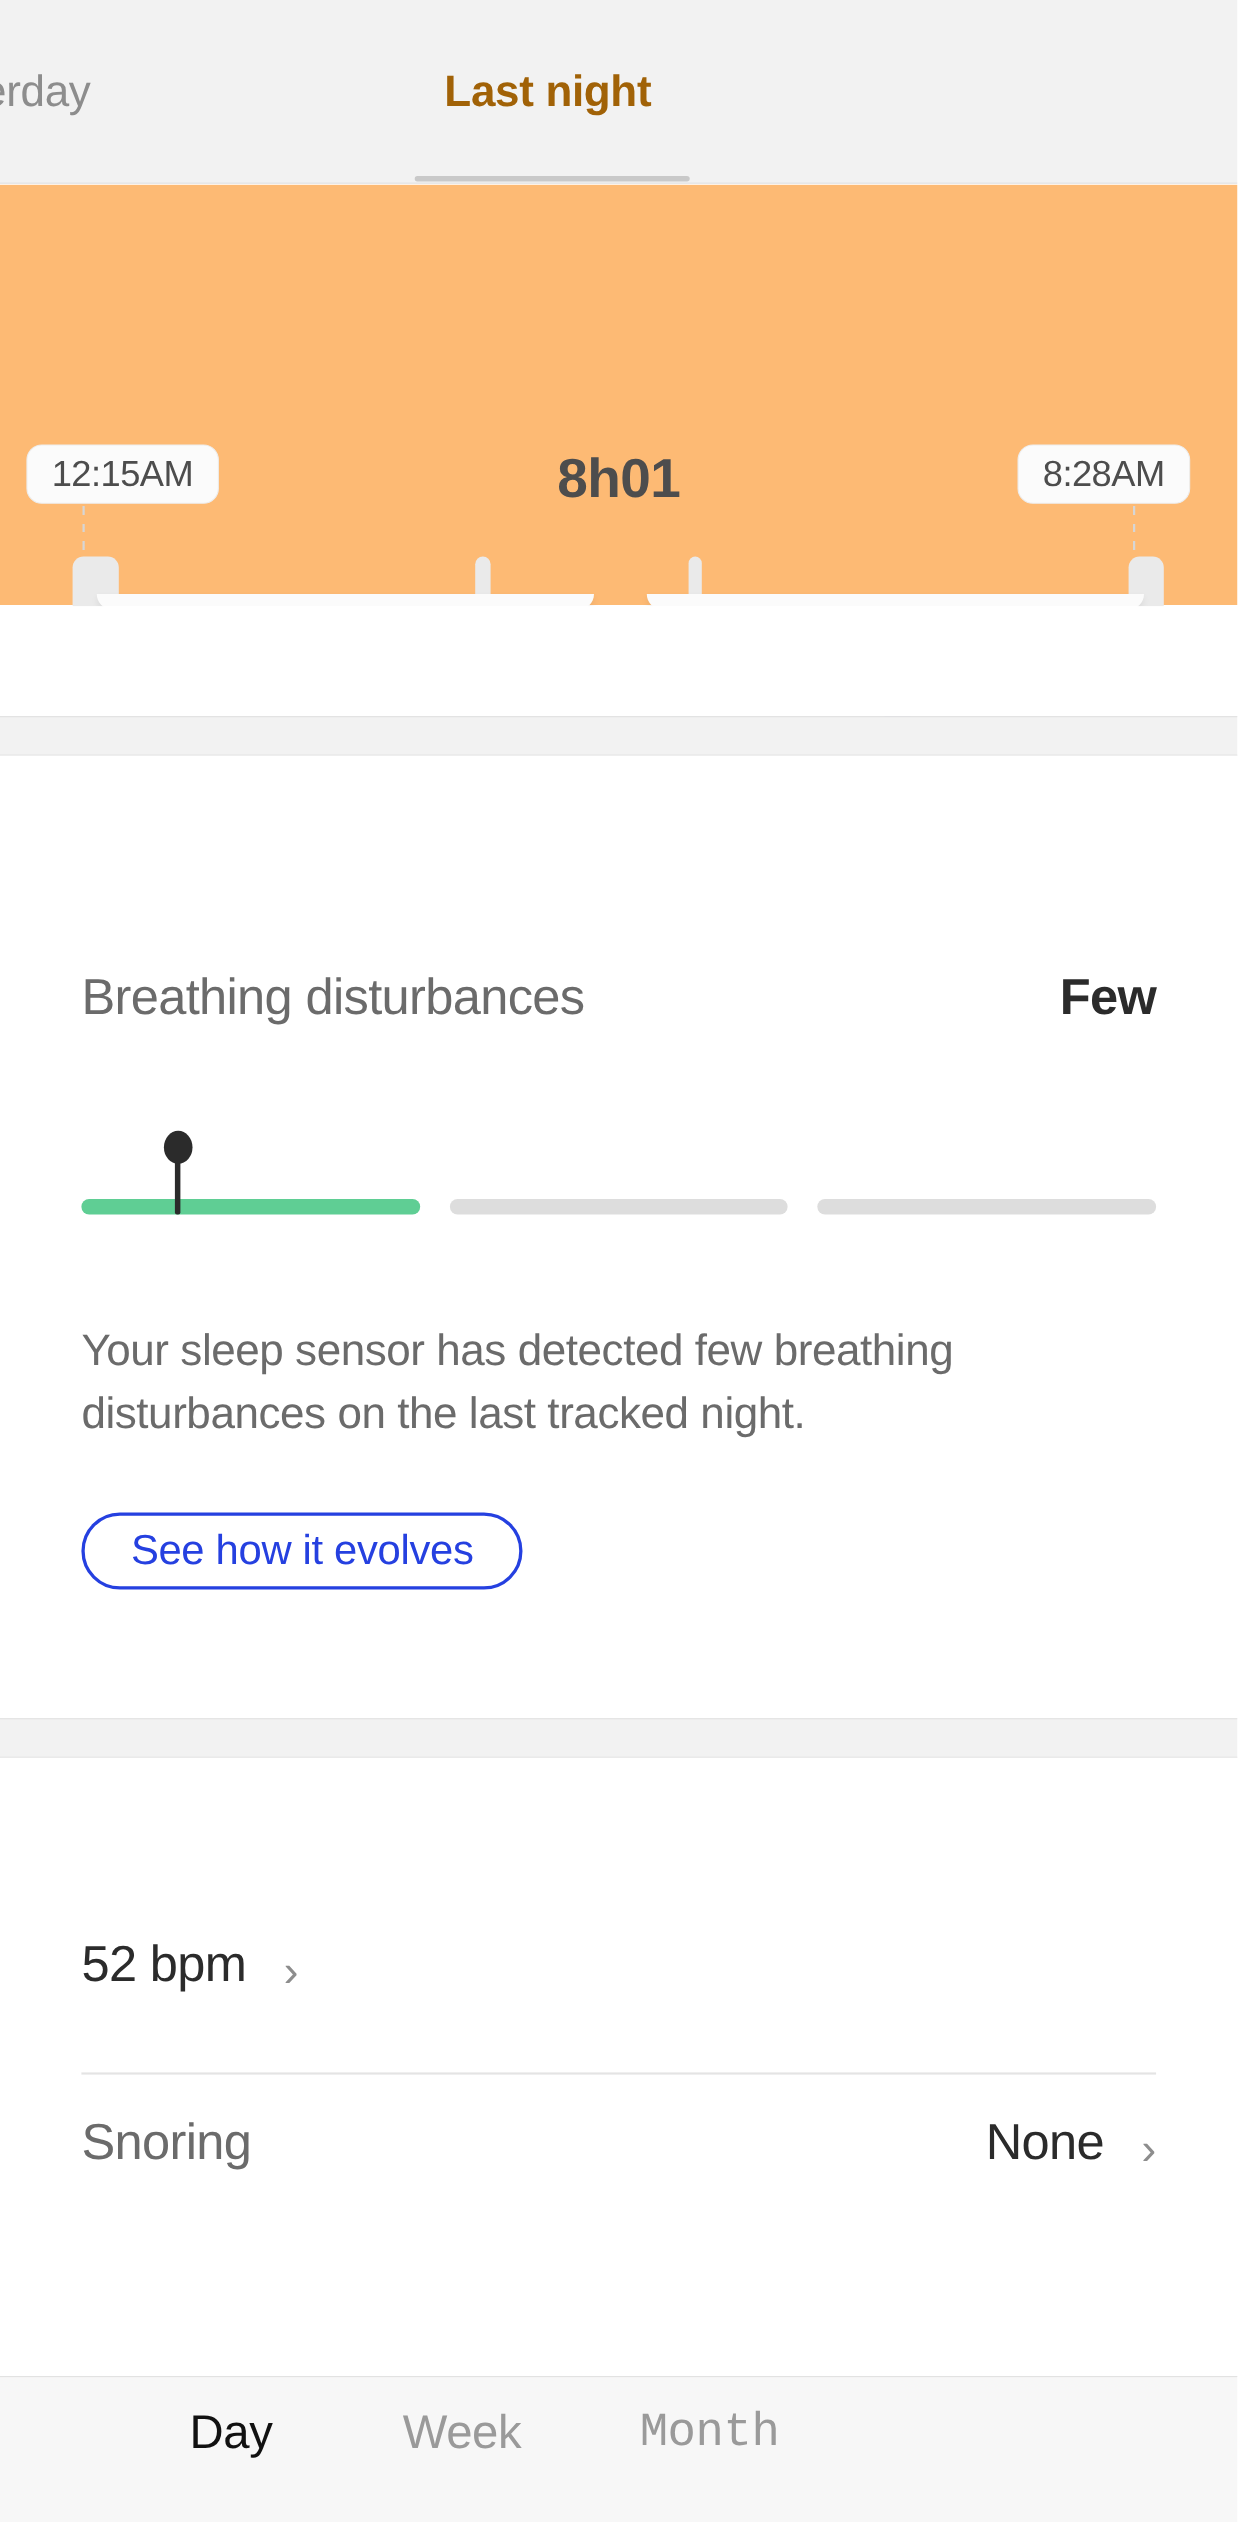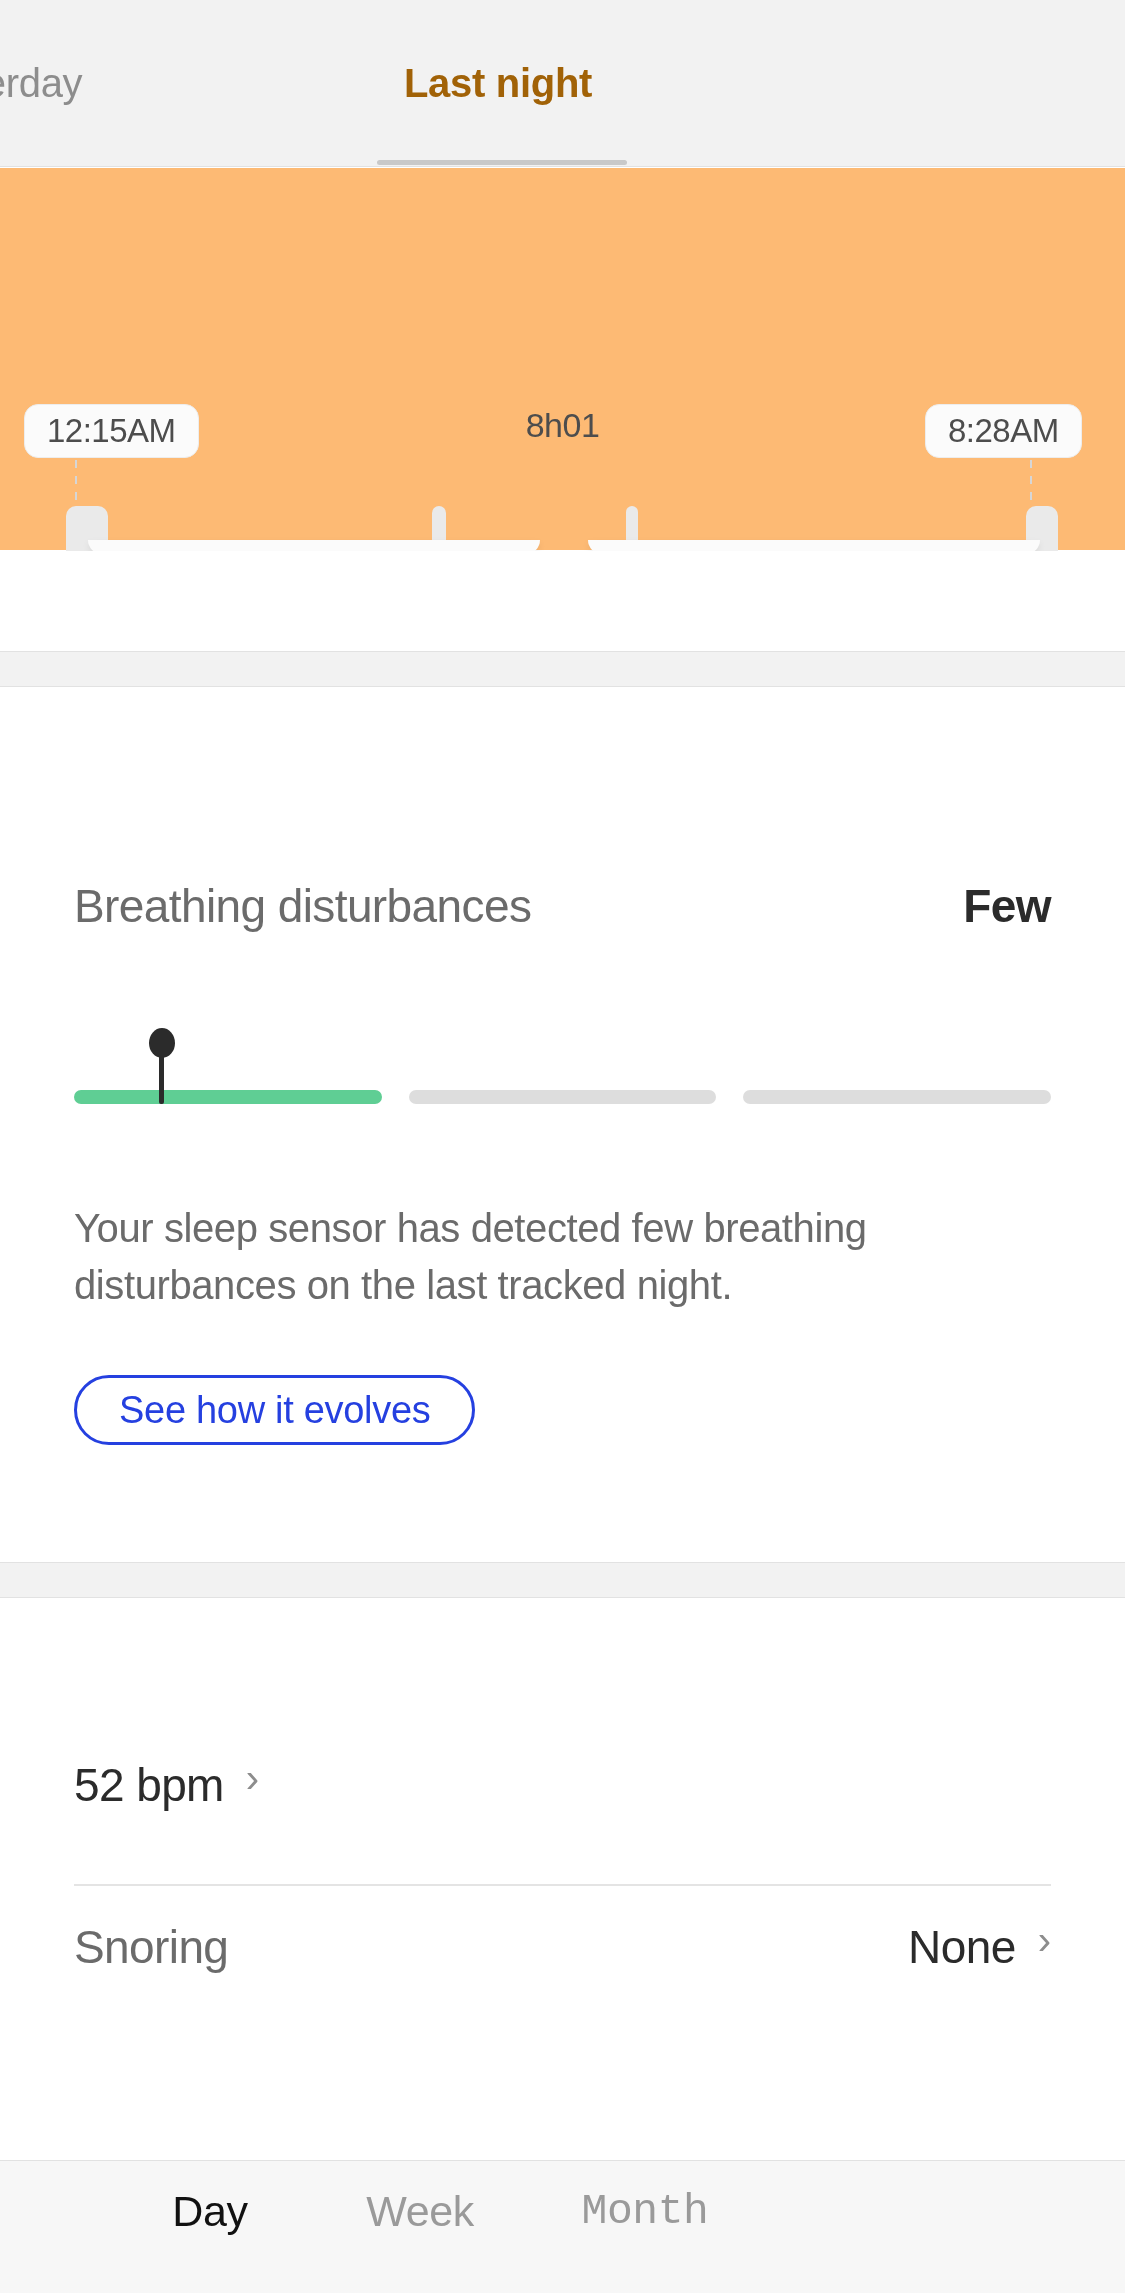--- a/index.html
+++ b/index.html
@@ -39,21 +39,21 @@
     height:54px; padding:0 22px;
     display:flex; align-items:center; justify-content:center;
     background:#fbfbfb;
     border:1px solid #ededed; border-radius:14px;
     font-size:33px; color:#4d4d4d; letter-spacing:-0.5px;
   }
   .chip-start { left:24px; }
   .chip-end   { left:925px; }
   .duration {
     position:absolute; left:0; top:238px; width:1125px;
-    text-align:center; font-size:34px; color:#4d4d4d; letter-spacing:-0.5px;
+    text-align:center; font-size:50px; color:#4d4d4d; letter-spacing:-0.5px;font-weight:bold;
   }
   .dash-line {
     position:absolute; top:292px; width:2px; height:62px;
     background:repeating-linear-gradient(to bottom,#d6d6d6 0 8px,transparent 8px 16px);
   }
   .dash-start { left:75px; }
   .dash-end   { left:1030px; }
 
   
   .hypno {
@@ -123,21 +123,21 @@
     cursor:pointer;
   }
 
   
   .section-metrics { position:absolute; left:0; top:1598px; width:1125px; height:562px; background:#fff; }
   .metric-row {
     position:absolute; left:74px; width:977px; height:118px;
     display:flex; align-items:center; justify-content:space-between;
   }
   .metric-label { font-size:46px; color:#6b6b6b; letter-spacing:-0.6px; }
-  .metric-right { display:flex; align-items:flex-start; }
+  .metric-right { display:flex; align-items:flex-end;gap:12px; }
   .metric-value { font-size:46px; color:#2b2b2b; letter-spacing:-0.6px; }
   .chev { margin-left:22px; font-size:40px; color:#8d8d8d; line-height:1; }
   .metric-divider {
     position:absolute; left:74px; width:977px; height:2px; background:#e4e4e4;
   }
 
   
   .bottombar {
     position:absolute; left:0; top:2160px; width:1125px; height:133px;
     background:#f7f7f7; border-top:1px solid #e2e2e2;

